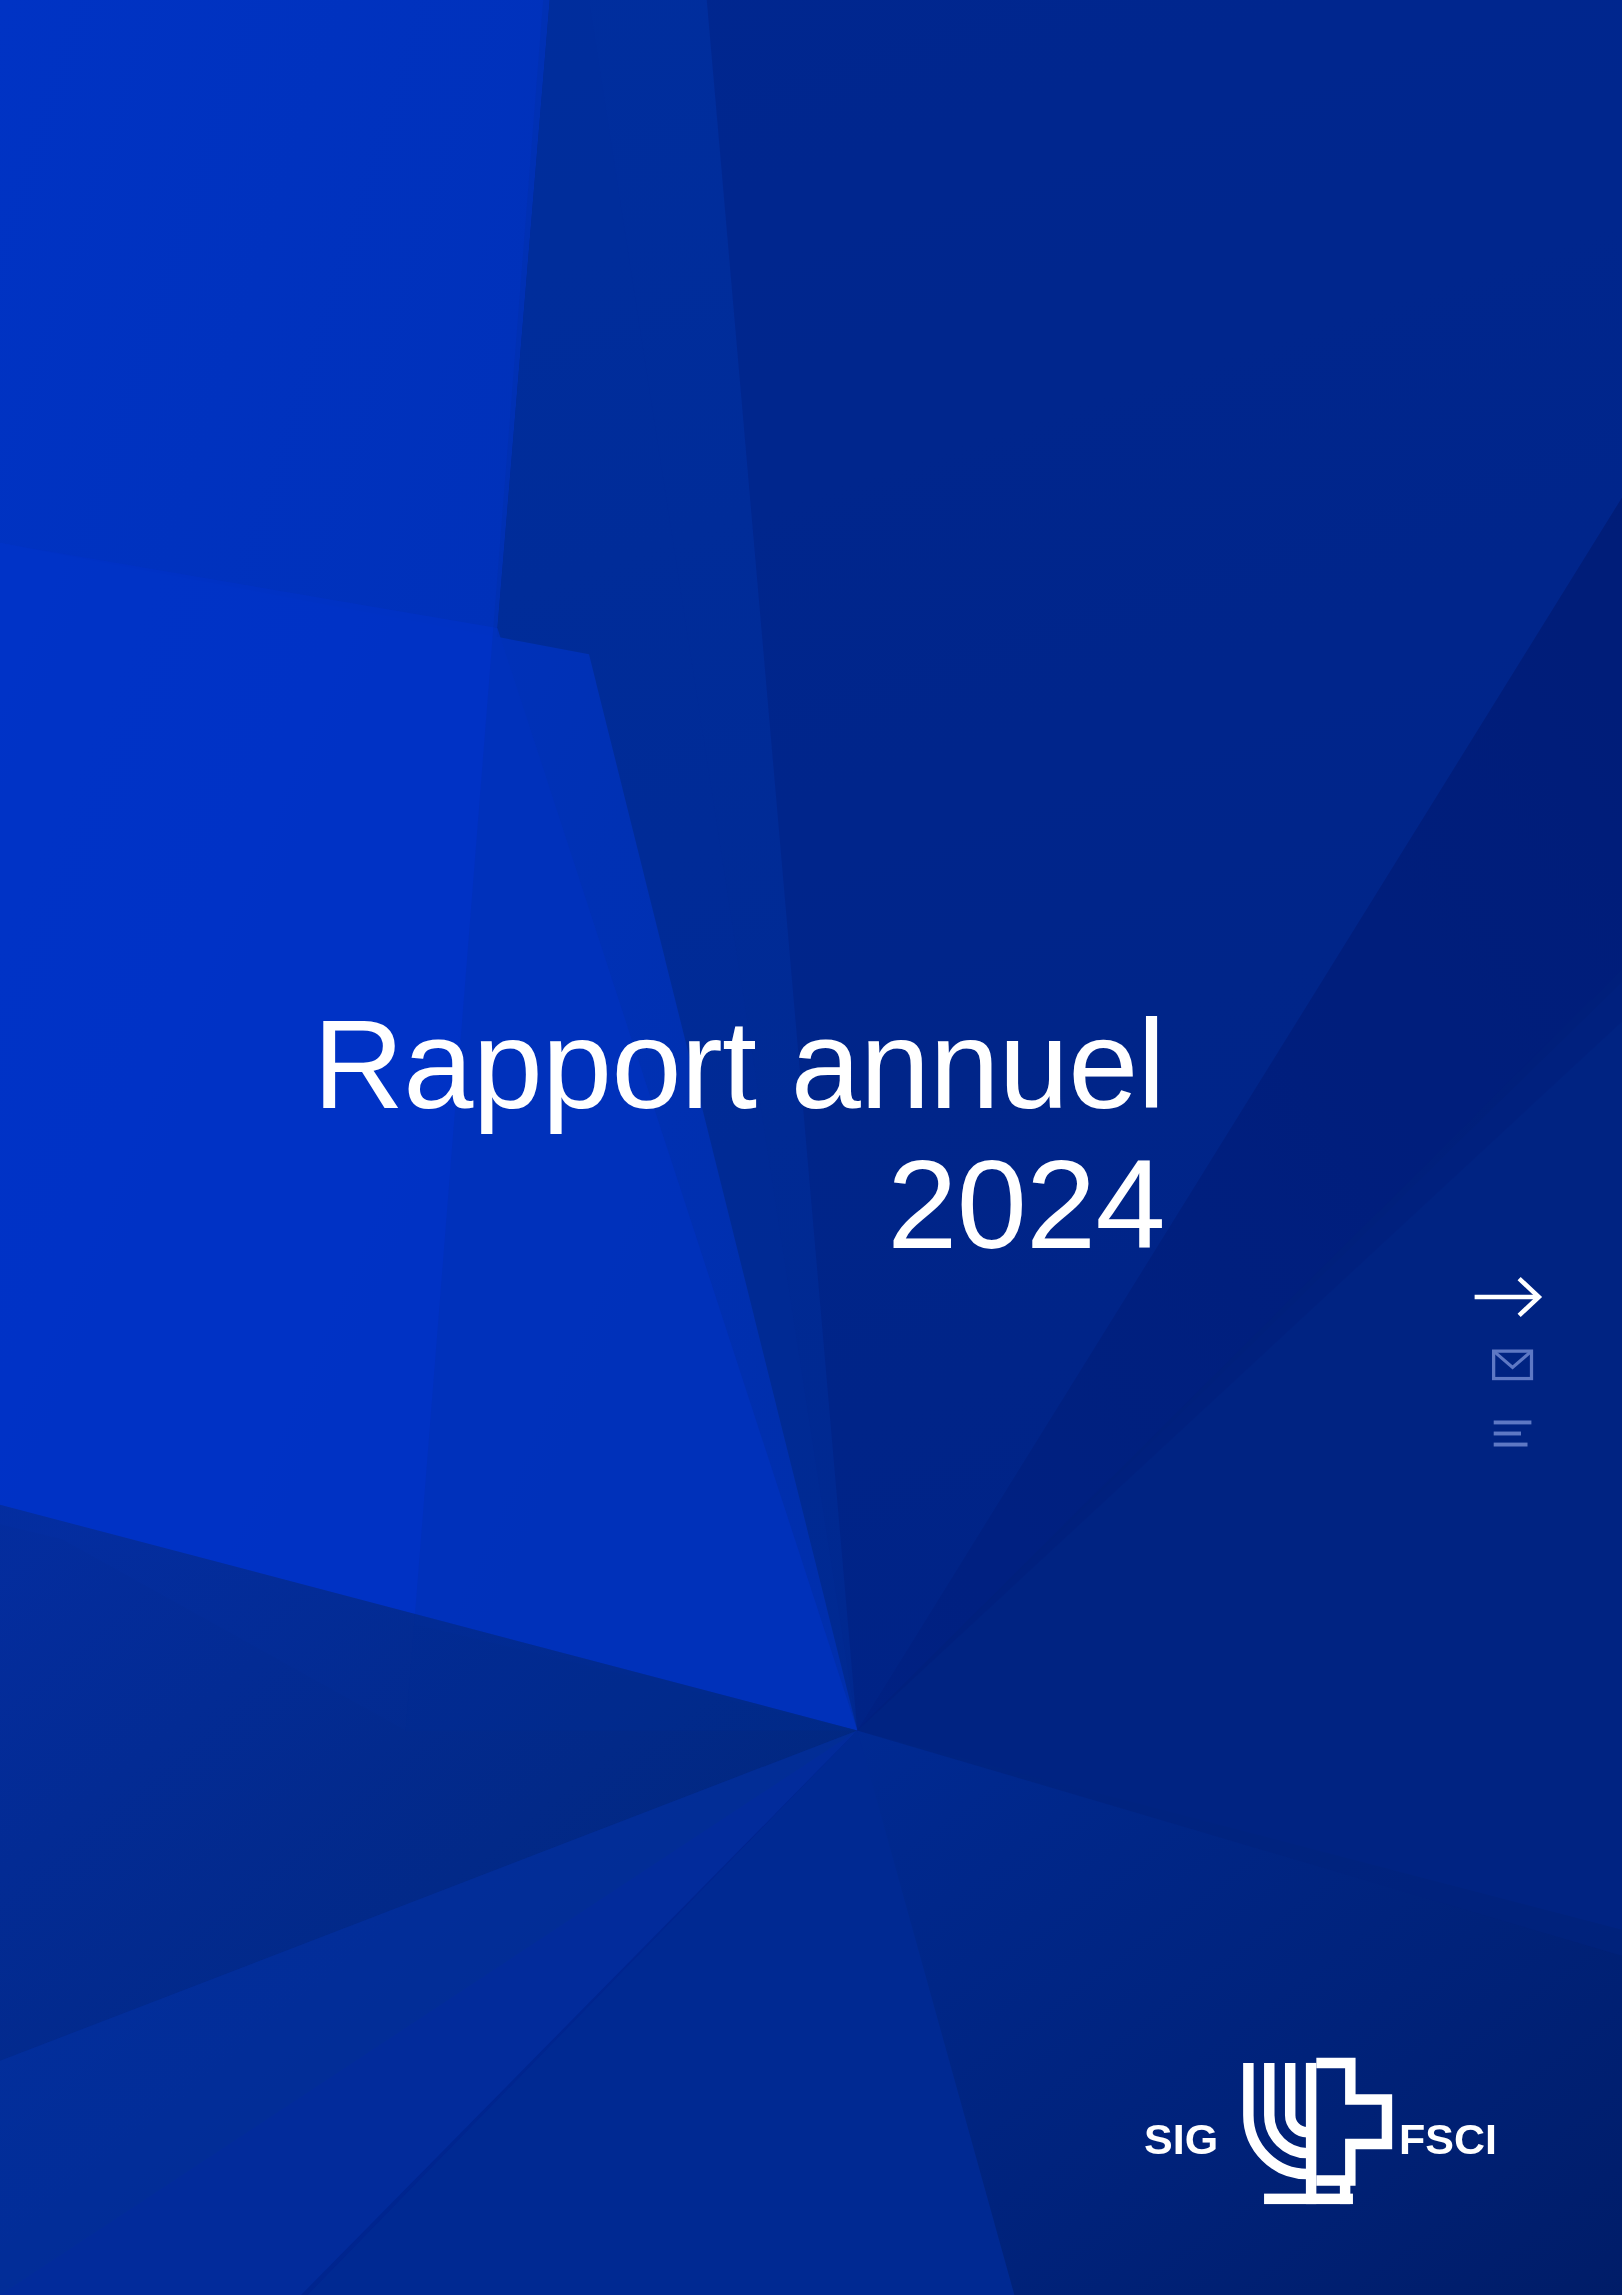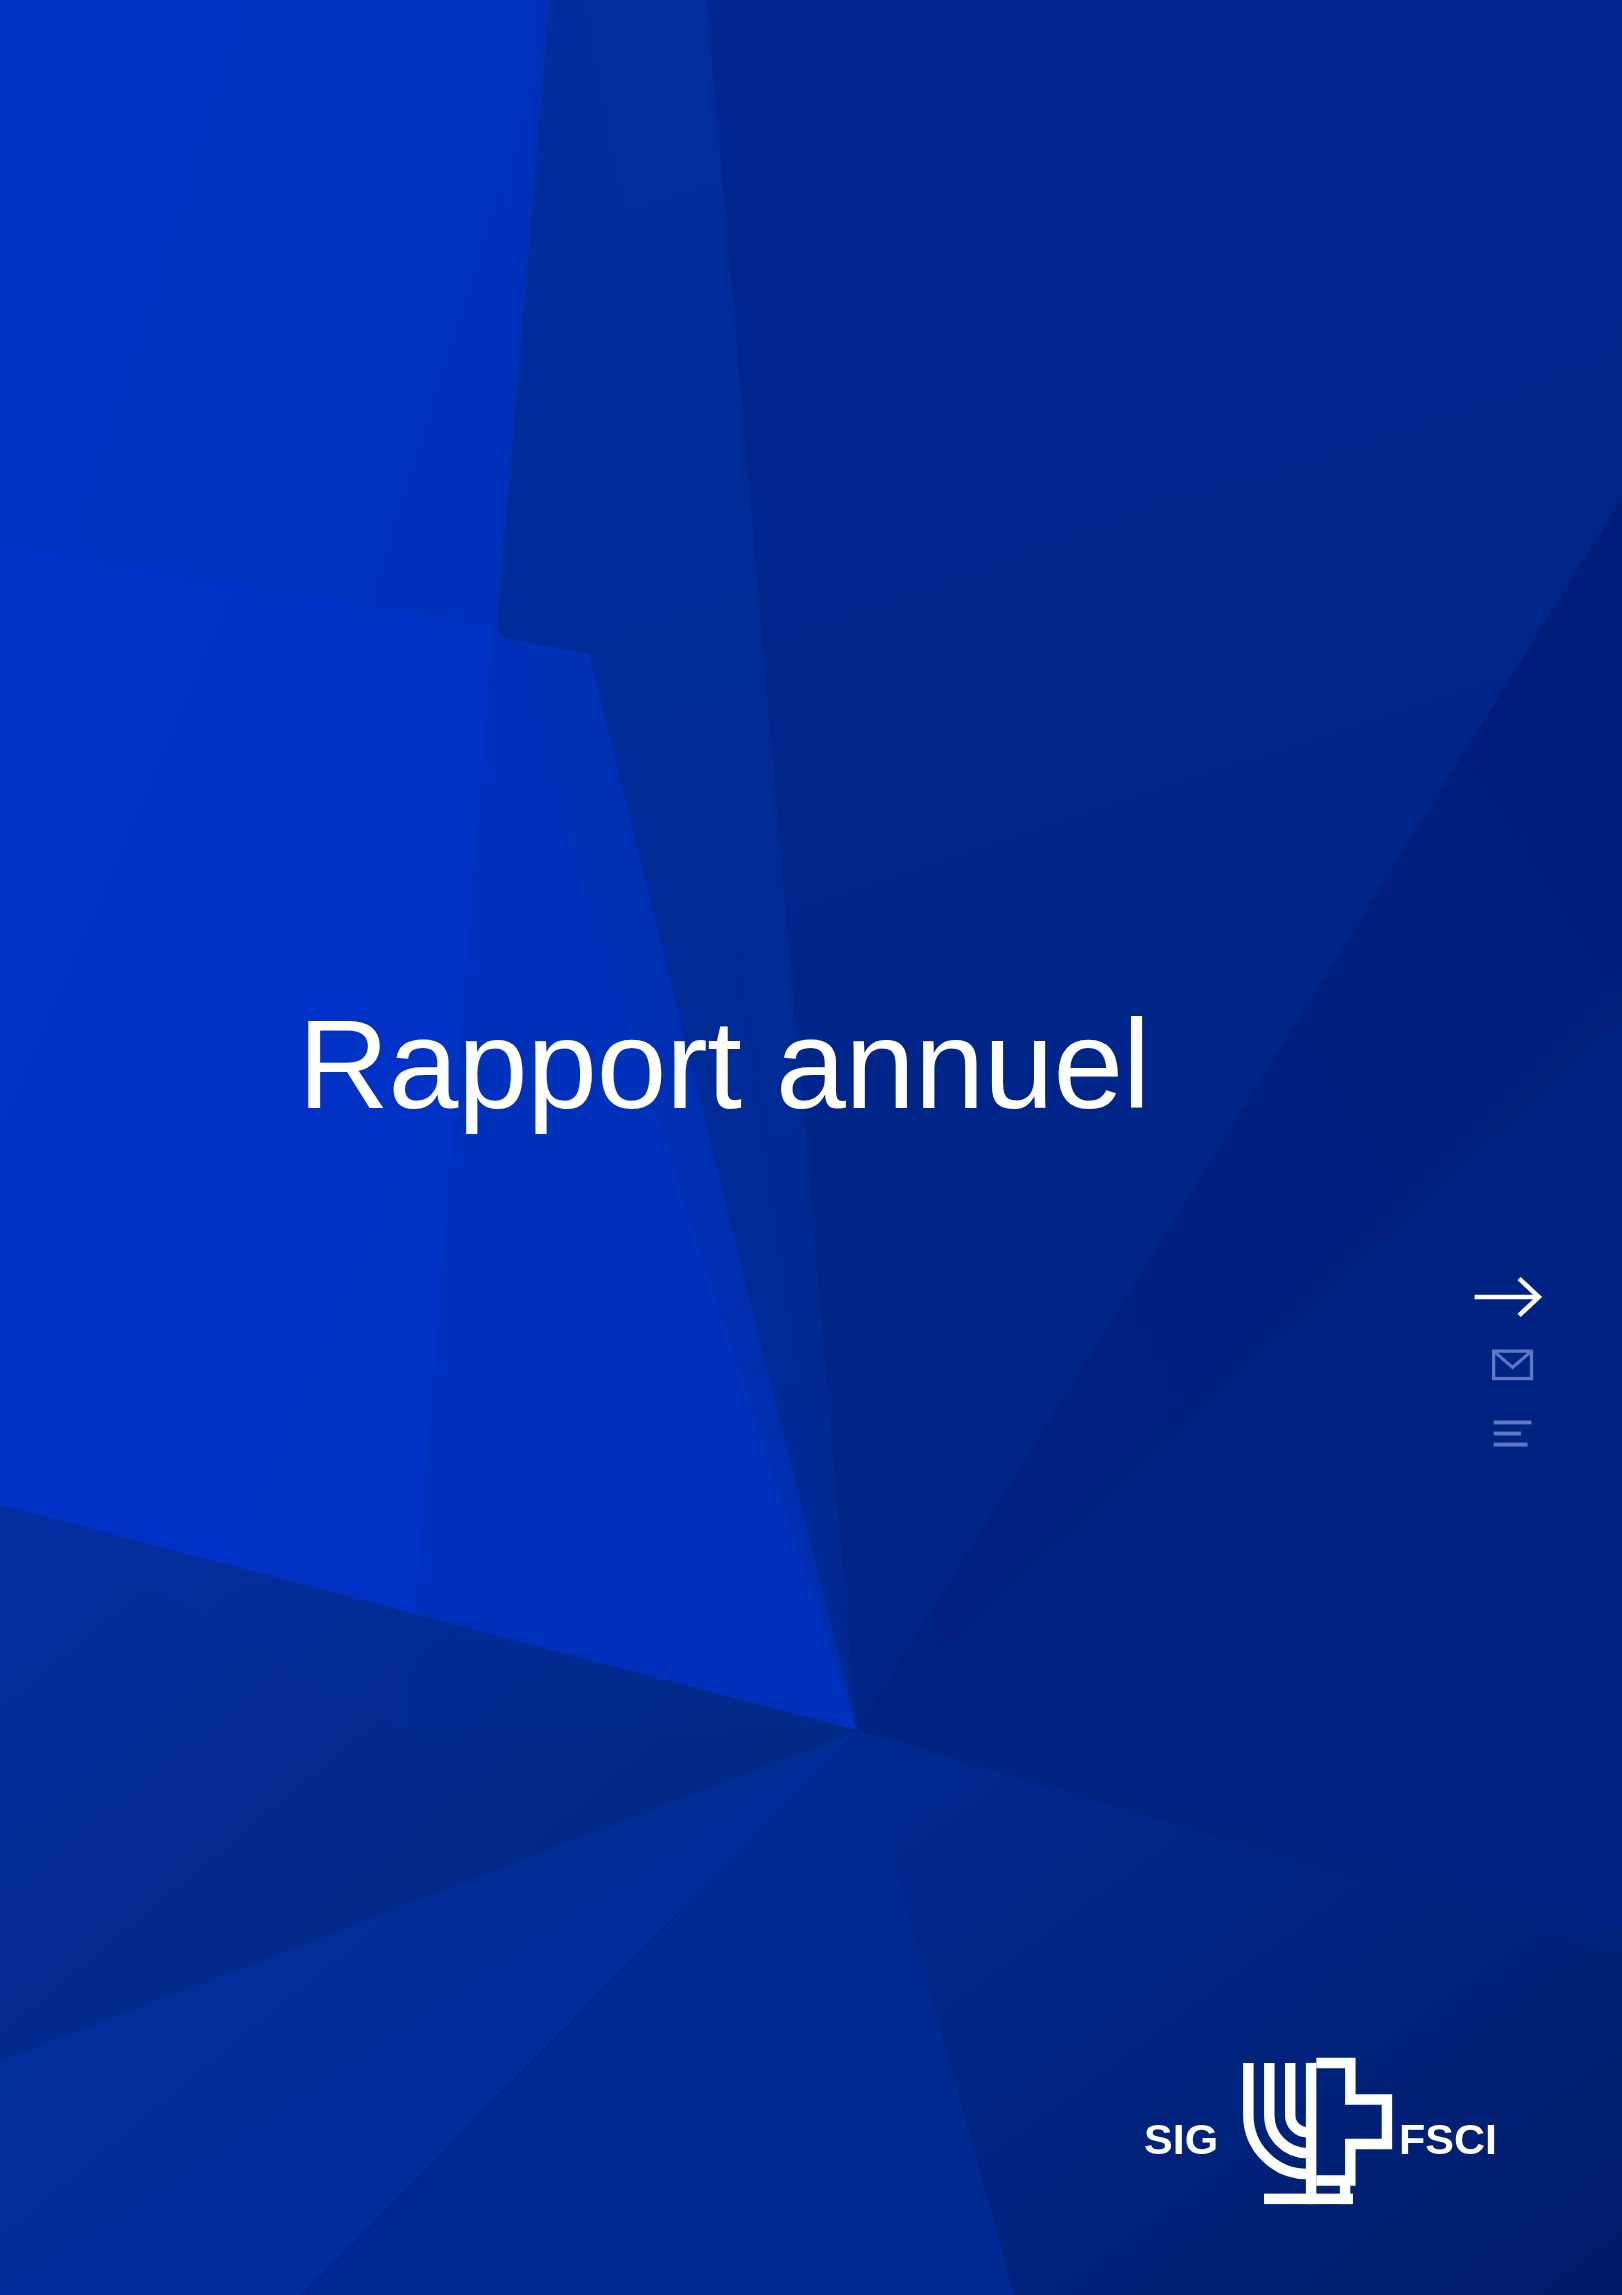--- a/index.html
+++ b/index.html
@@ -20,21 +20,21 @@
     position: absolute;
     inset: 0;
     width: 100%;
     height: 100%;
     display: block;
   }
 
   
   .title-block {
     position: absolute;
-    left: 298px;
+    left: 313px;
     top: 995px;
     z-index: 5;
     color: #ffffff;
     text-align: right;
   }
   .title-line {
     font-family: "Liberation Sans", sans-serif;
     font-weight: 300;
     font-size: 126px;
     line-height: 140px;
@@ -169,20 +169,21 @@
 
     <polygon points="1310,2645 2480,1480 2480,2990" fill="#00237E" opacity="0.75"></polygon>
 
     <polygon points="1080,0 2480,0 2480,1560 1310,2645" fill="#001C78" opacity="0.38"></polygon>
 
     <polygon points="620,2645 1310,2645 900,0 830,0" fill="#002C9C" opacity="0.22"></polygon>
   </svg>
 
   <div class="title-block">
     <div class="title-line">Rapport annuel</div>
+    <div class="title-line">2024</div>
   </div>
 
   <div class="icon-rail">
 
     <div class="icon-slot">
       <svg width="72" height="42" viewBox="0 0 110 64" fill="none">
         <path d="M4 32 H102" stroke="#FFFFFF" stroke-width="7" stroke-linecap="butt"></path>
         <path d="M72 4 L102 32 L72 60" stroke="#FFFFFF" stroke-width="7" stroke-linecap="butt" stroke-linejoin="miter" fill="none"></path>
       </svg>
     </div>

